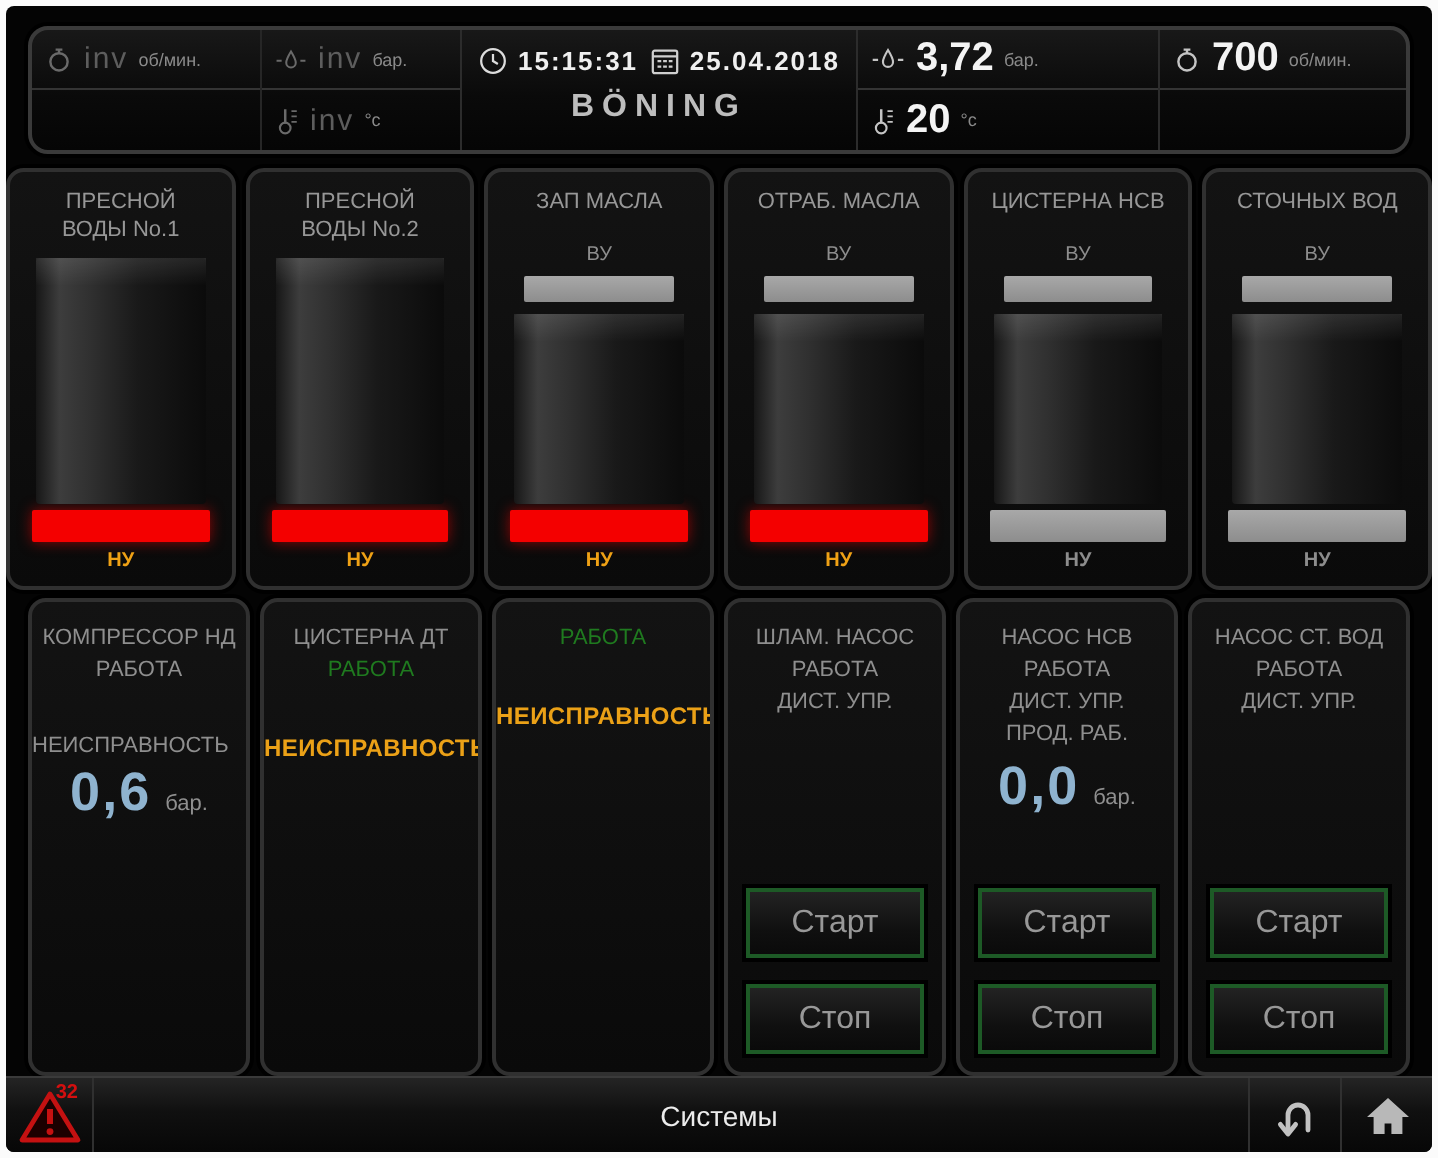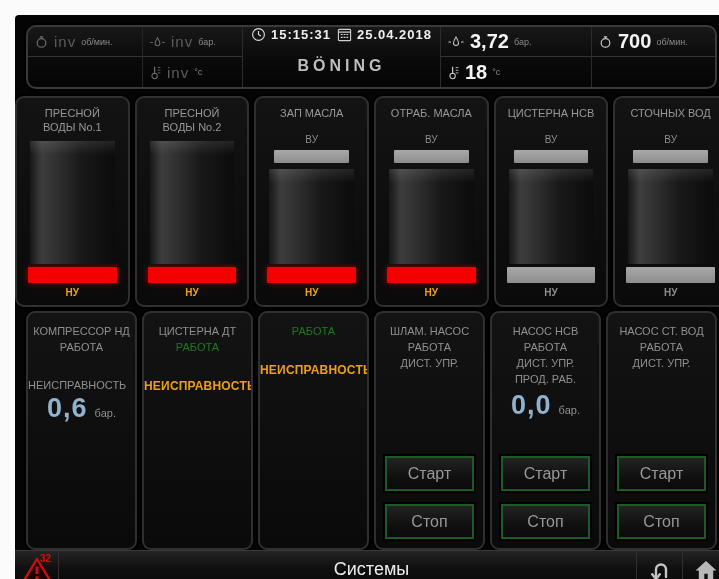--- a/index.html
+++ b/index.html
@@ -1,36 +1,36 @@
 <!DOCTYPE html>
 <html><head>
 <meta charset="utf-8">
 <style>
   html,body{margin:0;padding:0;background:#e8e8e8;}
   *{box-sizing:border-box;font-family:"Liberation Sans",sans-serif;}
-  .frame{position:relative;width:719px;height:579px;background:#fbfbfb;padding:15px;}
+  .frame{position:relative;width:719px;height:579px;background:#fbfbfb;padding:3px;}
   .app{position:relative;width:713px;height:573px;background:#040404;border-radius:4px;
        display:flex;flex-direction:column;overflow:hidden;}
 
   
   .header{margin:10px 11px 7px;height:64px;border:2px solid #3a3a3a;border-radius:10px;
           background:linear-gradient(180deg,#181818 0%,#0a0a0a 55%,#050505 100%);
           display:flex;box-shadow:0 0 0 2px #000;}
   .h-col{display:flex;flex-direction:column;}
   .h-row{display:flex;align-items:center;gap:5px;height:30px;padding:0 6px;white-space:nowrap;}
   .h-row.r1{border-bottom:1px solid #343434;}
   .c-rpm-left{width:114px;}
   .c-press-left{width:100px;border-left:1px solid #262626;}
   .c-center{flex:1;position:relative;border-left:1px solid #2c2c2c;border-right:1px solid #2c2c2c;}
   .c-press-right{width:150px;}
   .c-rpm-right{width:124px;border-left:1px solid #2c2c2c;}
   .h-val{font-size:15px;color:#5d5d5d;letter-spacing:1px;}
   .h-val.big{font-size:20px;color:#f4f4f4;font-weight:bold;letter-spacing:0;}
   .h-unit{font-size:9px;color:#8a8a8a;}
-  .clock-block,.date-block{position:absolute;top:0;height:30px;display:flex;gap:5px;}
+  .clock-block,.date-block{position:absolute;top:0;height:30px;display:flex;align-items:center;gap:5px;}
   .clock-block{left:8px;}
   .date-block{right:8px;}
   .h-time,.h-date{font-size:13px;color:#efefef;font-weight:bold;letter-spacing:1px;}
   .logo{position:absolute;left:0;right:0;top:30px;text-align:center;font-size:16px;font-weight:bold;
         color:#bdbdbd;letter-spacing:4px;}
   .hicon{flex:none;display:inline-flex;}
 
   
   .tank-grid{margin:0 0;height:230px;display:grid;grid-template-columns:repeat(6,1fr);gap:5px;}
   .panel-grid{margin:4px 11px 0;height:260px;display:grid;grid-template-columns:repeat(6,1fr);gap:5px;}
@@ -67,21 +67,21 @@
        display:flex;align-items:center;justify-content:center;box-shadow:0 0 0 2px #000;cursor:pointer;}
 
   
   .footer{margin-top:auto;height:41px;border-top:1px solid #3a3a3a;position:relative;
           background:linear-gradient(180deg,#242424 0%,#101010 45%,#070707 100%);
           display:flex;align-items:stretch;}
   .alarm-cell{width:44px;border-right:1px solid #303030;display:flex;align-items:center;justify-content:center;
           position:relative;cursor:pointer;}
   .alarm-badge{position:absolute;top:2px;right:7px;color:#d40f0f;font-size:10px;font-weight:bold;}
   .footer-title{position:absolute;left:0;right:0;top:0;bottom:0;display:flex;align-items:center;
-          justify-content:center;color:#ececec;font-size:18px;pointer-events:none;}
+          justify-content:center;color:#ececec;font-size:14px;pointer-events:none;}
   .f-right{margin-left:auto;display:flex;z-index:1;}
   .icon-cell{width:46px;border-left:1px solid #303030;display:flex;align-items:center;justify-content:center;cursor:pointer;}
 </style>
 </head>
 <body>
 
 <div class="frame">
 <div class="app">
 
   <div class="header">
@@ -159,21 +159,21 @@
         <span class="h-unit">бар.</span>
       </div>
       <div class="h-row">
         <span class="hicon">
           <svg width="13" height="16" viewBox="0 0 14 18">
                 <circle cx="6" cy="13.5" r="3" fill="none" stroke="#c4c4c4" stroke-width="1.2"></circle>
                 <path d="M6 11V3" stroke="#c4c4c4" stroke-width="1.4"></path>
                 <path d="M9.5 4h3M9.5 7h3M9.5 10h3" stroke="#c4c4c4" stroke-width="1"></path>
               </svg>
         </span>
-        <span class="h-val big">18</span>
+        <span class="h-val big">20</span>
         <span class="h-unit">°c</span>
       </div>
     </div>
 
     <div class="h-col c-rpm-right">
       <div class="h-row r1">
         <span class="hicon">
           <svg width="15" height="15" viewBox="0 0 16 16">
                 <circle cx="8" cy="9.5" r="4.6" fill="none" stroke="#c4c4c4" stroke-width="1.3"></circle>
                 <path d="M6.2 3h3.6M8 3v2" fill="none" stroke="#c4c4c4" stroke-width="1.3"></path>

